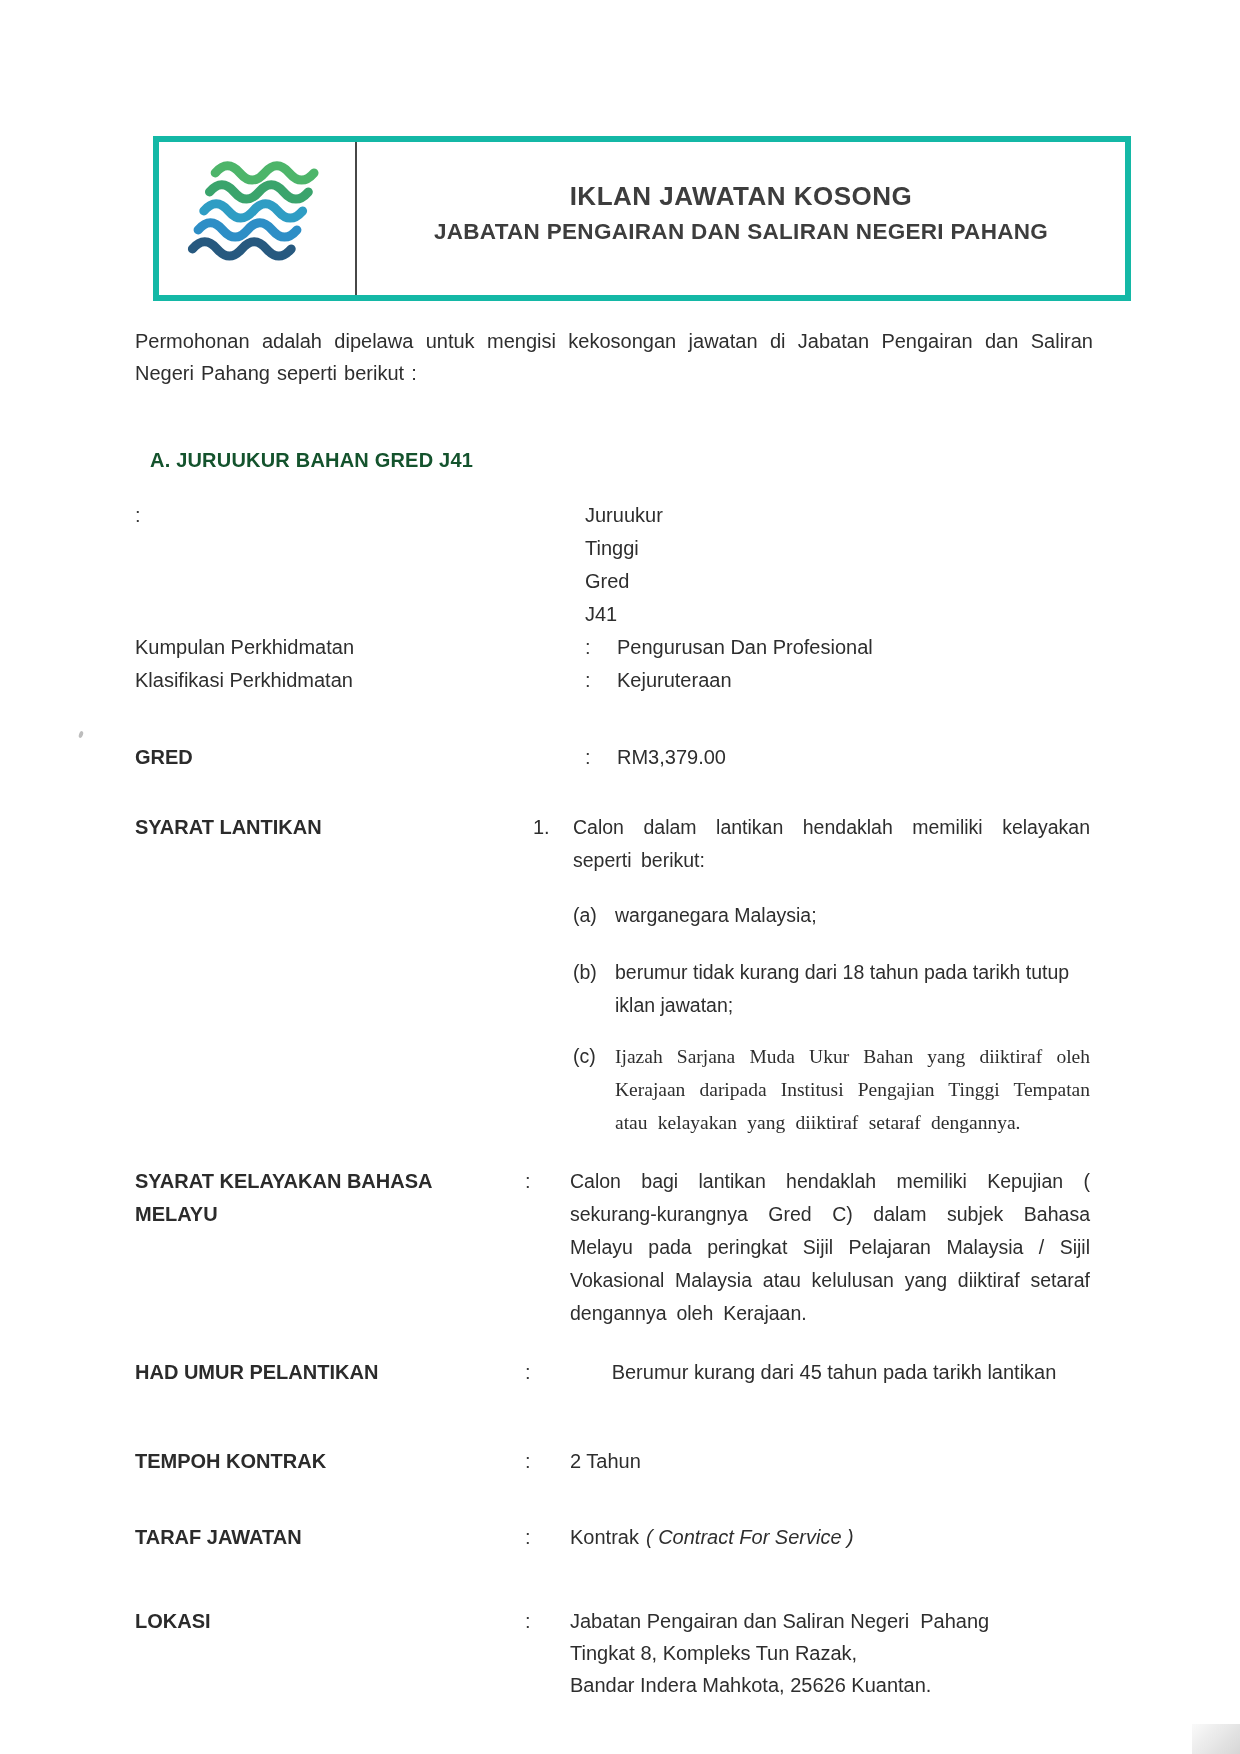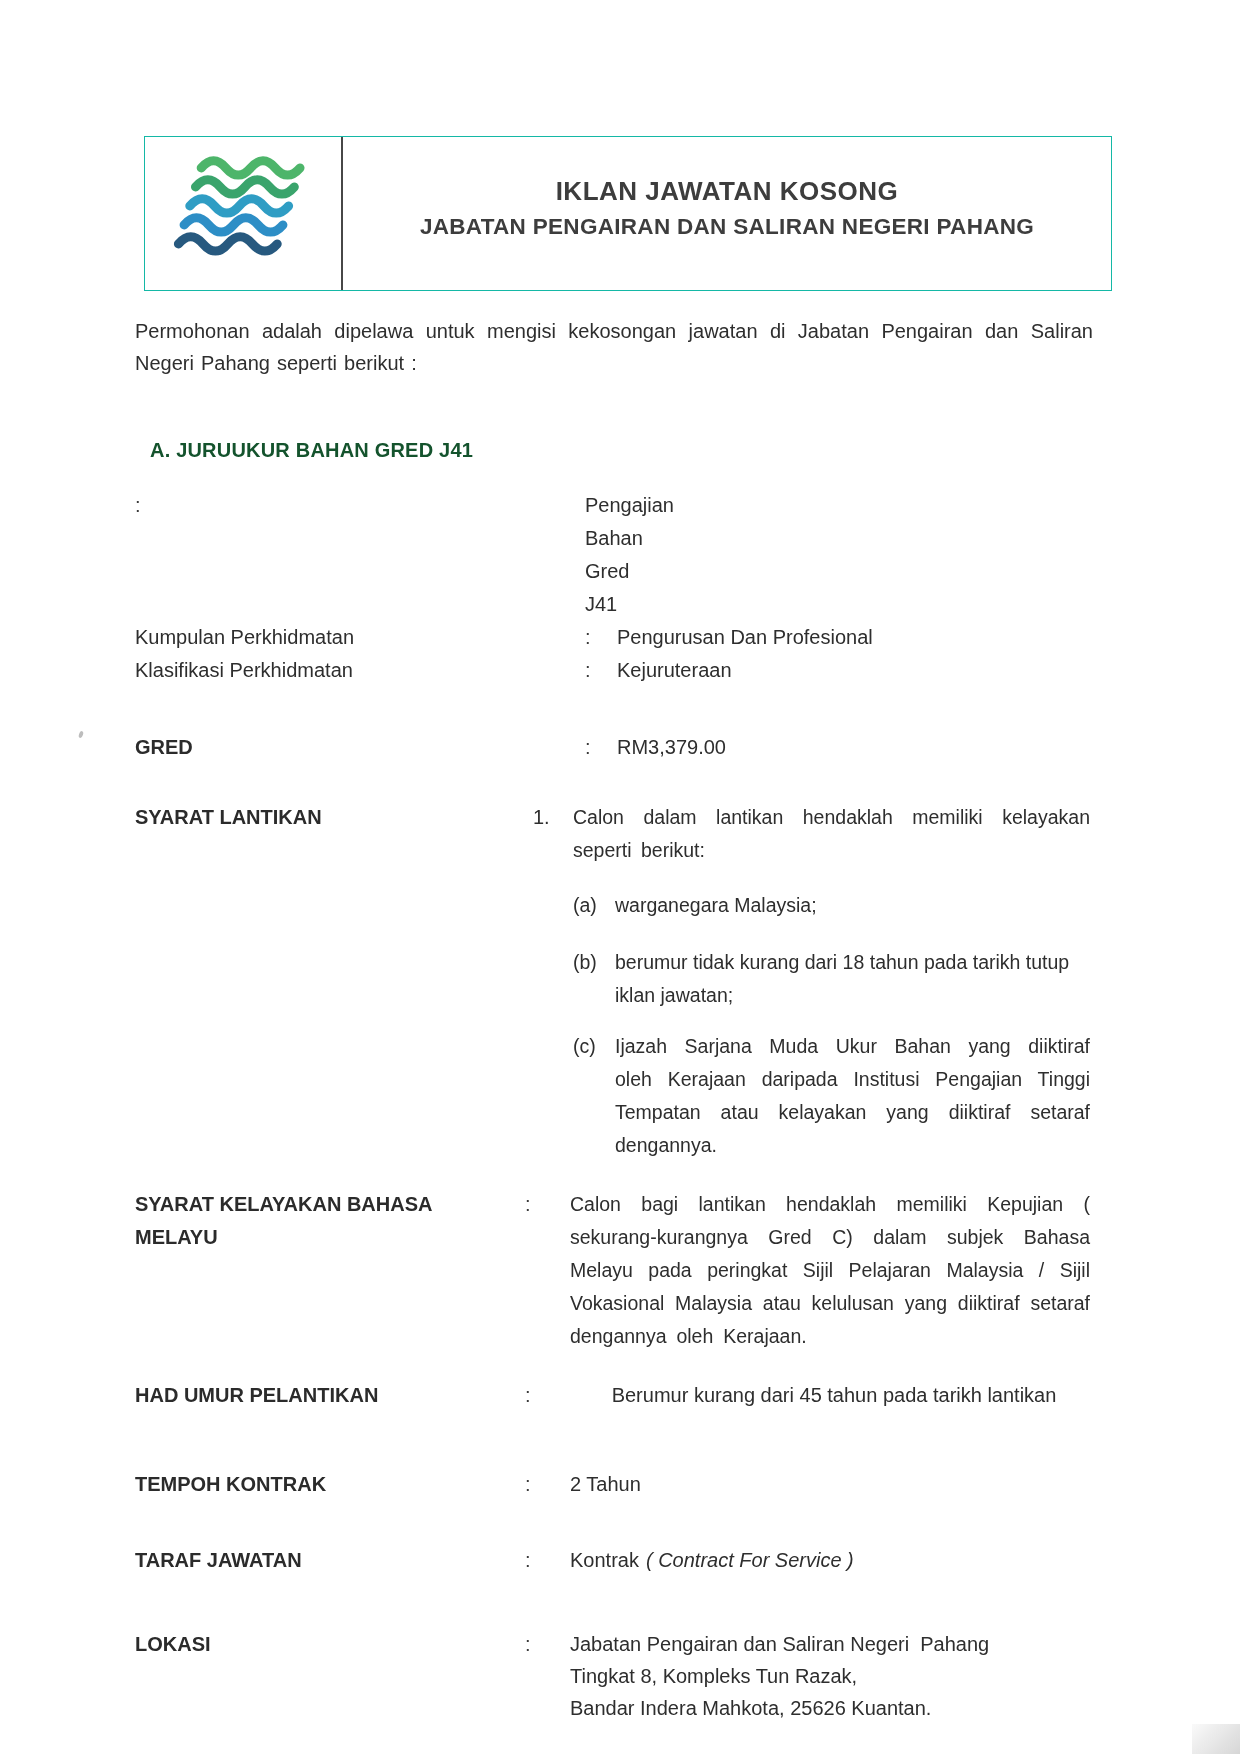--- a/index.html
+++ b/index.html
@@ -11,24 +11,24 @@
     box-sizing: border-box;
     background: #ffffff;
     color: #2e2e2e;
     font-family: "Liberation Sans", sans-serif;
     padding: 136px 150px 0 135px;
     overflow: hidden;
   }
 
   
   .header-box {
-    margin-left: 9px;
+    margin-left: 18px;
     width: 966px;
     height: 153px;
-    border: 1px solid #14b8a6;
+    border: 6px solid #14b8a6;
     display: flex;
     box-sizing: content-box;
   }
   .logo-cell {
     width: 196px;
     flex: 0 0 196px;
     border-right: 2px solid #474747;
     display: flex;
     align-items: center;
     justify-content: center;
@@ -80,21 +80,21 @@
   .row-gaji   { margin-top: 44px; }
 
   
   .row-syarat { margin-top: 37px; grid-template-columns: 398px 40px 1fr; }
   .para { text-align: justify; word-spacing: 4px; font-size: 19.5px; }
   .sub-items { grid-column: 3; }
   .sub-item { display: grid; grid-template-columns: 42px 1fr; font-size: 19.5px; line-height: 33px; }
   .sub-item-a { margin-top: 22px; }
   .sub-item-b { margin-top: 24px; }
   .sub-item-c { margin-top: 18px; }
-  .sub-item .text-justify { text-align: justify; word-spacing: 5.5px; }
+  .sub-item .text-justify { text-align: justify; word-spacing: 5.5px; font-family: Liberation Serif, serif; }
 
   .row-bahasa  { margin-top: 26px; }
   .row-bahasa .para { word-spacing: 4.5px; }
   .row-hadumur { margin-top: 26px; }
   .row-hadumur .value { padding-left: 8px; text-align: center; }
   .row-tempoh  { margin-top: 56px; }
   .row-taraf   { margin-top: 43px; }
   .row-lokasi  { margin-top: 51px; }
 
   .italic-note { font-style: italic; margin-left: 7px; }
@@ -135,21 +135,21 @@
     </div>
   </div>
 
   <p class="intro">Permohonan adalah dipelawa untuk mengisi kekosongan jawatan di Jabatan Pengairan dan Saliran Negeri Pahang seperti berikut :</p>
 
   <div class="section-heading">A. JURUUKUR BAHAN GRED J41</div>
 
   <div class="info-group">
     <div class="row row-a">
       <span class="colon">:</span>
-      <span class="value">Pengajian Bahan Gred J41</span>
+      <span class="value">Juruukur Tinggi Gred J41</span>
     </div>
     <div class="row row-a">
       <span class="label plain">Kumpulan Perkhidmatan</span>
       <span class="colon">:</span>
       <span class="value">Pengurusan Dan Profesional</span>
     </div>
     <div class="row row-a">
       <span class="label plain">Klasifikasi Perkhidmatan</span>
       <span class="colon">:</span>
       <span class="value">Kejuruteraan</span>

